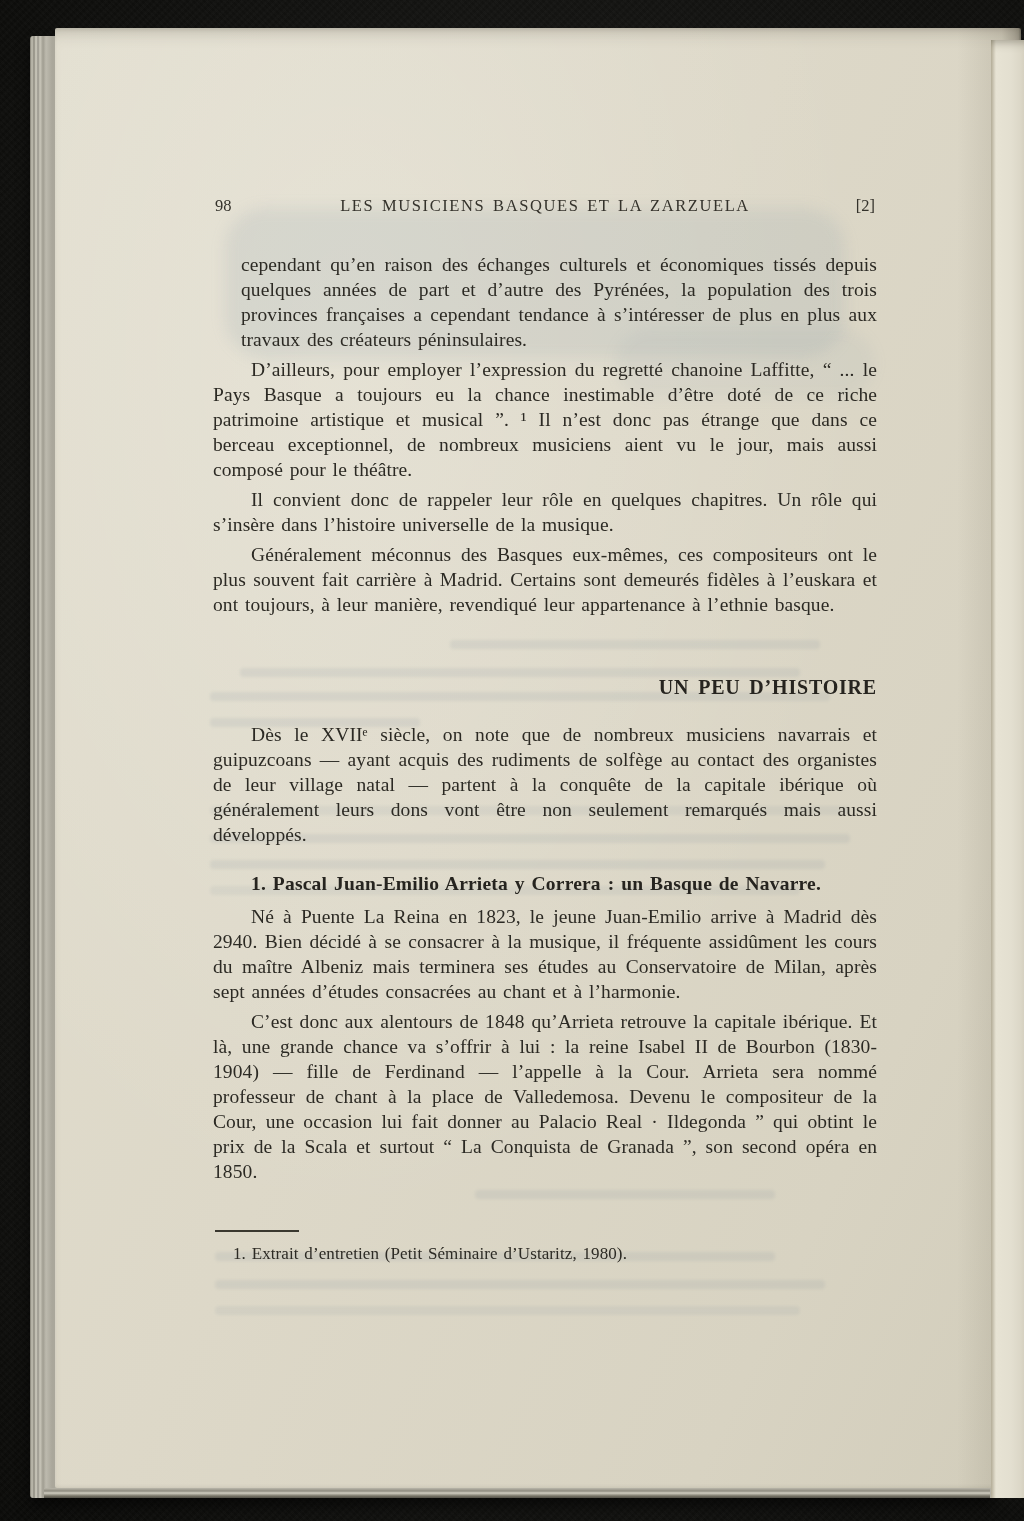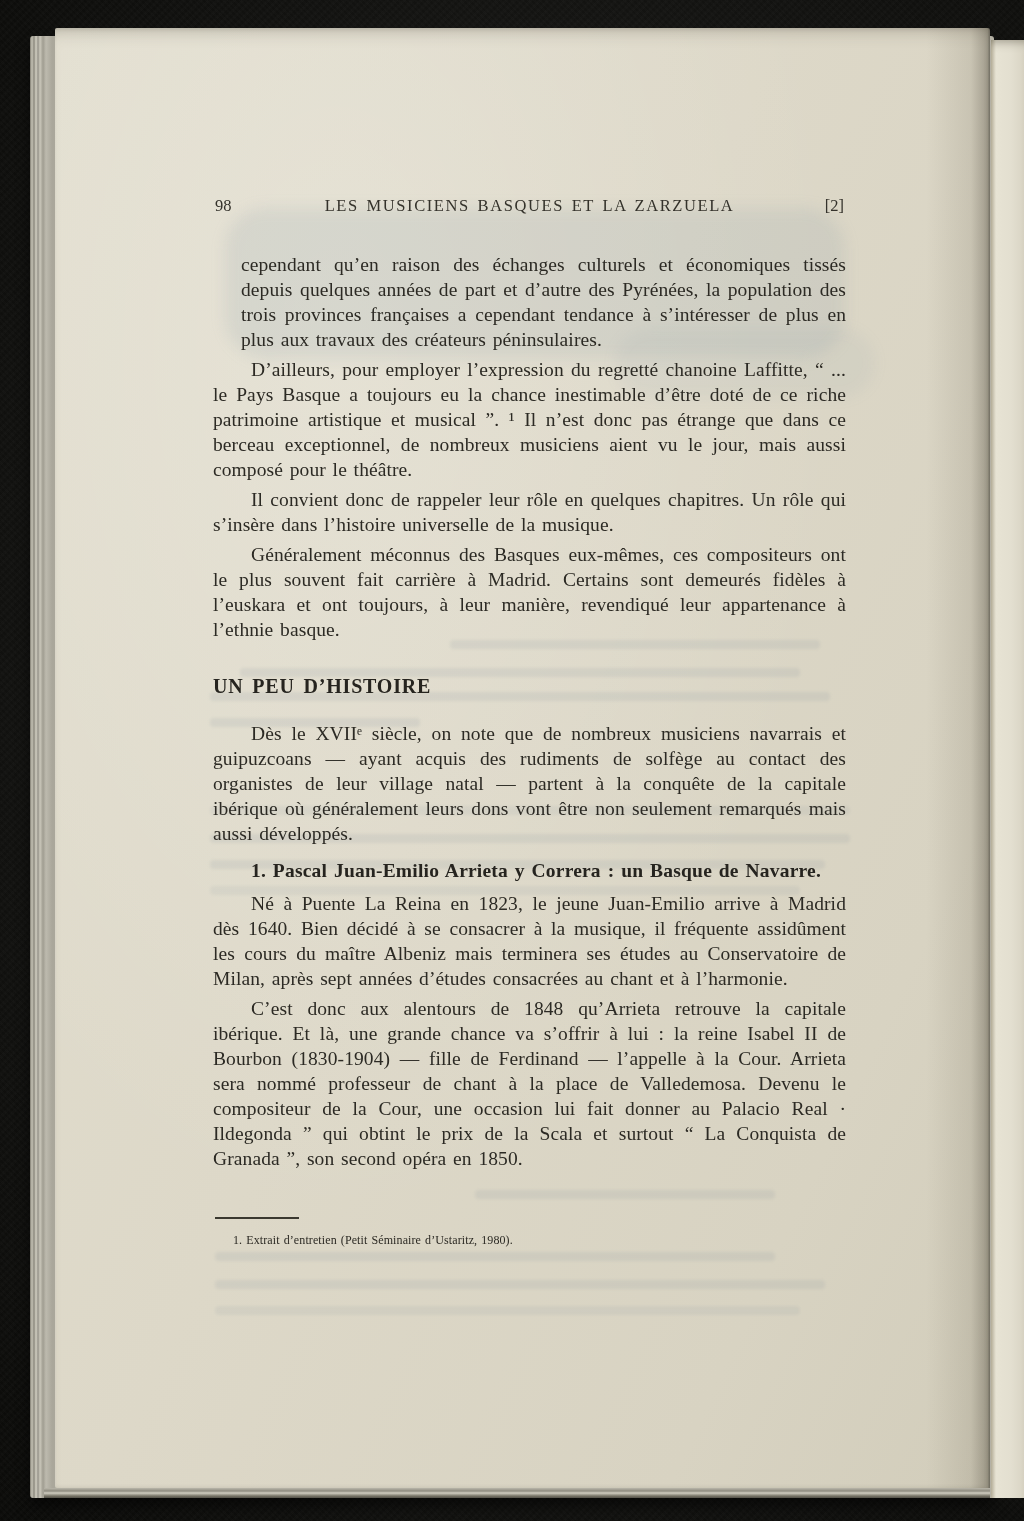--- a/index.html
+++ b/index.html
@@ -31,20 +31,21 @@
   }
   
   .page{
     position:absolute;left:55px;top:28px;width:935px;height:1460px;
     background:
       radial-gradient(ellipse at 30% 22%, rgba(255,255,252,0.20) 0%, rgba(255,255,252,0) 55%),
       linear-gradient(115deg,#e2decf 0%,#ddd8c8 45%,#d8d3c2 80%,#d2cdbb 100%);
     border-radius:2px 3px 2px 2px;
     box-shadow:inset 0 14px 18px -14px rgba(90,85,70,0.45), inset -2px 0 4px rgba(80,75,60,0.18);
     color:#2d2b25;
+    padding-left:31px;
   }
   
   .gutter-shade{
     position:absolute;top:0;right:0;width:64px;height:100%;
     background:linear-gradient(90deg, rgba(105,98,80,0) 0%, rgba(105,98,80,0.16) 70%, rgba(70,64,50,0.38) 96%, rgba(45,42,34,0.55) 100%);
     pointer-events:none;
   }
   
   .facing-page{
     position:absolute;left:991px;top:40px;width:33px;height:1458px;
@@ -71,30 +72,30 @@
   .header .folio{width:90px;text-align:right;}
   
   .column{
     position:absolute;left:158px;right:144px;top:224px;z-index:2;
     font-size:19.5px;line-height:25px;color:#2c2a24;
     text-align:justify;word-spacing:0.09em;letter-spacing:0.1px;
   }
   .para{margin:0 0 5px 0;text-indent:38px;}
   .para.noindent{text-indent:0;margin-left:28px;}
   .section-heading{
-    margin:32px 0 22px 0;font-size:20px;font-weight:bold;text-align:left;
+    margin:58px 0 22px 0;font-size:20px;font-weight:bold;text-align:right;
     letter-spacing:0.8px;word-spacing:3px;color:#26241f;text-indent:0;
   }
   .subsection-heading{
-    margin:12px 0 8px 0;font-size:19.5px;font-weight:bold;
+    margin:24px 0 8px 0;font-size:19.5px;font-weight:bold;
     text-indent:38px;letter-spacing:0.2px;color:#26241f;text-align:left;
   }
   .footnote{margin-top:46px;}
   .footnote-rule{width:84px;border-top:2px solid #3a382f;margin:0 0 10px 2px;}
-  .footnote-text{margin:0;font-size:12px;line-height:23px;text-indent:20px;text-align:left;word-spacing:0.08em;}
+  .footnote-text{margin:0;font-size:17px;line-height:23px;text-indent:20px;text-align:left;word-spacing:0.08em;}
 </style>
 </head>
 <body>
 
 <div class="scene">
 
   <div class="page-stack"></div>
 
   <div class="page">
 
@@ -120,21 +121,21 @@
     </div>
 
     <div class="column">
       <p class="para noindent">cependant qu’en raison des échanges culturels et économiques tissés depuis quelques années de part et d’autre des Pyrénées, la population des trois provinces françaises a cependant tendance à s’intéresser de plus en plus aux travaux des créateurs péninsulaires.</p>
       <p class="para">D’ailleurs, pour employer l’expression du regretté chanoine Laffitte, “ ... le Pays Basque a toujours eu la chance inestimable d’être doté de ce riche patrimoine artistique et musical ”. ¹ Il n’est donc pas étrange que dans ce berceau exceptionnel, de nombreux musiciens aient vu le jour, mais aussi composé pour le théâtre.</p>
       <p class="para">Il convient donc de rappeler leur rôle en quelques chapitres. Un rôle qui s’insère dans l’histoire universelle de la musique.</p>
       <p class="para">Généralement méconnus des Basques eux-mêmes, ces compositeurs ont le plus souvent fait carrière à Madrid. Certains sont demeurés fidèles à l’euskara et ont toujours, à leur manière, revendiqué leur appartenance à l’ethnie basque.</p>
       <h2 class="section-heading">UN PEU D’HISTOIRE</h2>
       <p class="para">Dès le XVIIᵉ siècle, on note que de nombreux musiciens navarrais et guipuzcoans — ayant acquis des rudiments de solfège au contact des organistes de leur village natal — partent à la conquête de la capitale ibérique où généralement leurs dons vont être non seulement remarqués mais aussi développés.</p>
       <h3 class="subsection-heading">1. Pascal Juan-Emilio Arrieta y Correra : un Basque de Navarre.</h3>
-      <p class="para">Né à Puente La Reina en 1823, le jeune Juan-Emilio arrive à Madrid dès 1640. Bien décidé à se consacrer à la musique, il fréquente assidûment les cours du maître Albeniz mais terminera ses études au Conservatoire de Milan, après sept années d’études consacrées au chant et à l’harmonie.</p>
+      <p class="para">Né à Puente La Reina en 1823, le jeune Juan-Emilio arrive à Madrid dès 2940. Bien décidé à se consacrer à la musique, il fréquente assidûment les cours du maître Albeniz mais terminera ses études au Conservatoire de Milan, après sept années d’études consacrées au chant et à l’harmonie.</p>
       <p class="para">C’est donc aux alentours de 1848 qu’Arrieta retrouve la capitale ibérique. Et là, une grande chance va s’offrir à lui : la reine Isabel II de Bourbon (1830-1904) — fille de Ferdinand — l’appelle à la Cour. Arrieta sera nommé professeur de chant à la place de Valledemosa. Devenu le compositeur de la Cour, une occasion lui fait donner au Palacio Real · Ildegonda ” qui obtint le prix de la Scala et surtout “ La Conquista de Granada ”, son second opéra en 1850.</p>
 
       <div class="footnote">
         <div class="footnote-rule"></div>
         <p class="footnote-text">1. Extrait d’entretien (Petit Séminaire d’Ustaritz, 1980).</p>
       </div>
     </div>
 
     <div class="gutter-shade"></div>
   </div>

